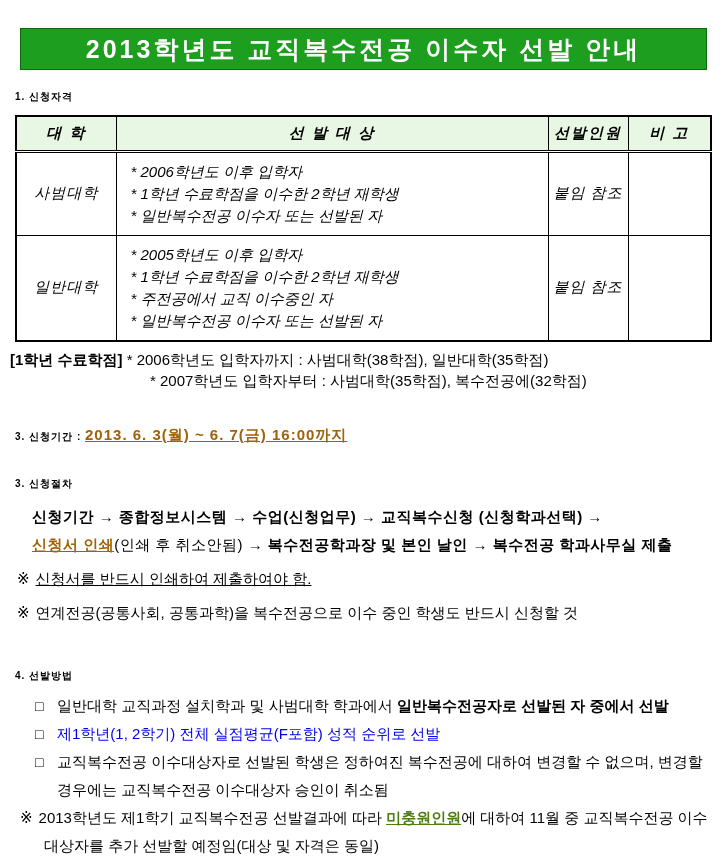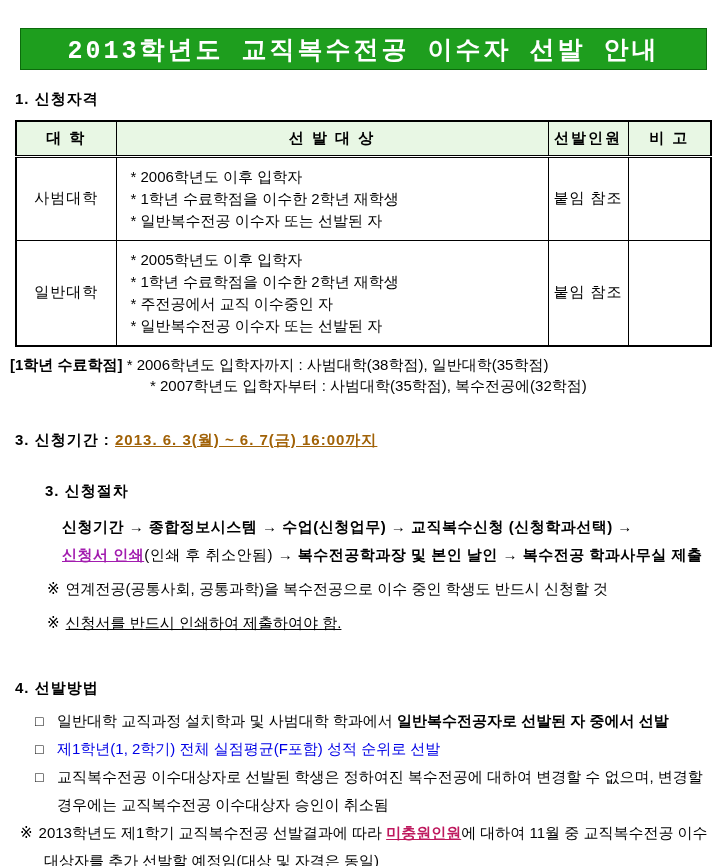--- a/index.html
+++ b/index.html
@@ -14,35 +14,35 @@
   .page { width: 725px; height: 866px; position: relative; padding: 28px 15px 0 15px; }
 
   
   .banner {
     margin: 0 3px 16px 5px;
     background: #1E9E1E;
     border: 1px solid #0c6b0c;
     height: 42px;
     display: flex; align-items: center; justify-content: center;
     color: #ffffff;
-    font-size: 25px; font-weight: bold; letter-spacing: 3px; font-family: Liberation Mono, monospace;
+    font-size: 25px; font-weight: bold; letter-spacing: 3px;
   }
 
-  .sec-heading { font-weight: bold; font-size: 15px; letter-spacing: 1px; }
+  .sec-heading { font-weight: bold; font-size: 10px; letter-spacing: 1px; }
   #sec1-heading { margin: 20px 0 11px 0; }
 
   
   table.qual {
     border-collapse: collapse;
     width: 695px;
     margin-left: 0;
     table-layout: fixed;
   }
   table.qual { border: 2px solid #000; }
-  table.qual th, table.qual td { border: 1px solid #000; }
+  table.qual th, table.qual td { border: 1px solid #000; font-style: italic; }
   table.qual th {
     background: #E8F7E4;
     height: 35px;
     font-size: 15px; font-weight: bold; letter-spacing: 2px;
     border-bottom: 3px double #000;
   }
   td.college { text-align: center; font-size: 15px; letter-spacing: 1px; }
   td.criteria { padding: 8px 6px 8px 14px; }
   td.criteria div { line-height: 22px; white-space: nowrap; }
   td.quota { text-align: center; letter-spacing: 1px; }
@@ -57,37 +57,37 @@
 
   
   .sec2 { margin-top: 35px; }
   .sec2 .red {
     color: #a16207; font-weight: bold;
     text-decoration: underline;
     letter-spacing: 1px;
   }
 
   
-  .sec3 { margin-top: 32px; margin-left: 30px; }
+  .sec3 { margin-top: 32px; }
   .flow { margin: 12px 0 0 17px; font-weight: bold; line-height: 28px; letter-spacing: 0.5px; }
-  .link-blue { color: #a21caf; text-decoration: underline; font-weight: bold; }
+  .link-blue { color: #a16207; text-decoration: underline; font-weight: bold; }
   .plain { font-weight: normal; }
   .starnote { margin: 6px 0 0 2px; line-height: 28px; }
   .starnote .underlined { text-decoration: underline; }
   .star-mark { margin-right: 6px; }
 
   
   .sec4 { margin-top: 42px; }
   .bullets { margin: 9px 0 0 20px; }
   .bullet { line-height: 28px; padding-left: 22px; text-indent: -22px; }
   .bullet .box { display: inline-block; text-indent: 0; width: 22px; font-size: 14px; }
   .bold { font-weight: bold; }
   .blue { color: #0000E6; }
   .sec4-note { margin: 0 0 0 5px; line-height: 28px; padding-left: 24px; text-indent: -24px; }
-  .magenta { color: #be185d; font-weight: bold; text-decoration: underline; }
+  .magenta { color: #4d7c0f; font-weight: bold; text-decoration: underline; }
 </style>
 </head>
 <body>
 
 <div class="page">
 
   <div class="banner">
     <span>2013학년도 교직복수전공 이수자 선발 안내</span>
   </div>
 
@@ -148,24 +148,24 @@
 
   <div class="sec3">
     <div class="sec-heading">3. 신청절차</div>
     <div class="flow">
       <div>신청기간 → 종합정보시스템 → 수업(신청업무) → 교직복수신청 (신청학과선택) →</div>
       <div>
         <span class="link-blue">신청서 인쇄</span><span class="plain">(인쇄 후 취소안됨)</span><span> → 복수전공학과장 및 본인 날인 → 복수전공 학과사무실 제출</span>
       </div>
     </div>
     <div class="starnote">
-      <span class="star-mark">※</span><span>연계전공(공통사회, 공통과학)을 복수전공으로 이수 중인 학생도 반드시 신청할 것</span>
+      <span class="star-mark">※</span><span class="underlined">신청서를 반드시 인쇄하여 제출하여야 함.</span>
     </div>
     <div class="starnote">
-      <span class="star-mark">※</span><span class="underlined">신청서를 반드시 인쇄하여 제출하여야 함.</span>
+      <span class="star-mark">※</span><span>연계전공(공통사회, 공통과학)을 복수전공으로 이수 중인 학생도 반드시 신청할 것</span>
     </div>
   </div>
 
   <div class="sec4">
     <div class="sec-heading">4. 선발방법</div>
     <div class="bullets">
       <div class="bullet">
         <span class="box">□</span><span>일반대학 교직과정 설치학과 및 사범대학 학과에서 </span><span class="bold">일반복수전공자로 선발된 자 중에서 선발</span>
       </div>
       <div class="bullet">

